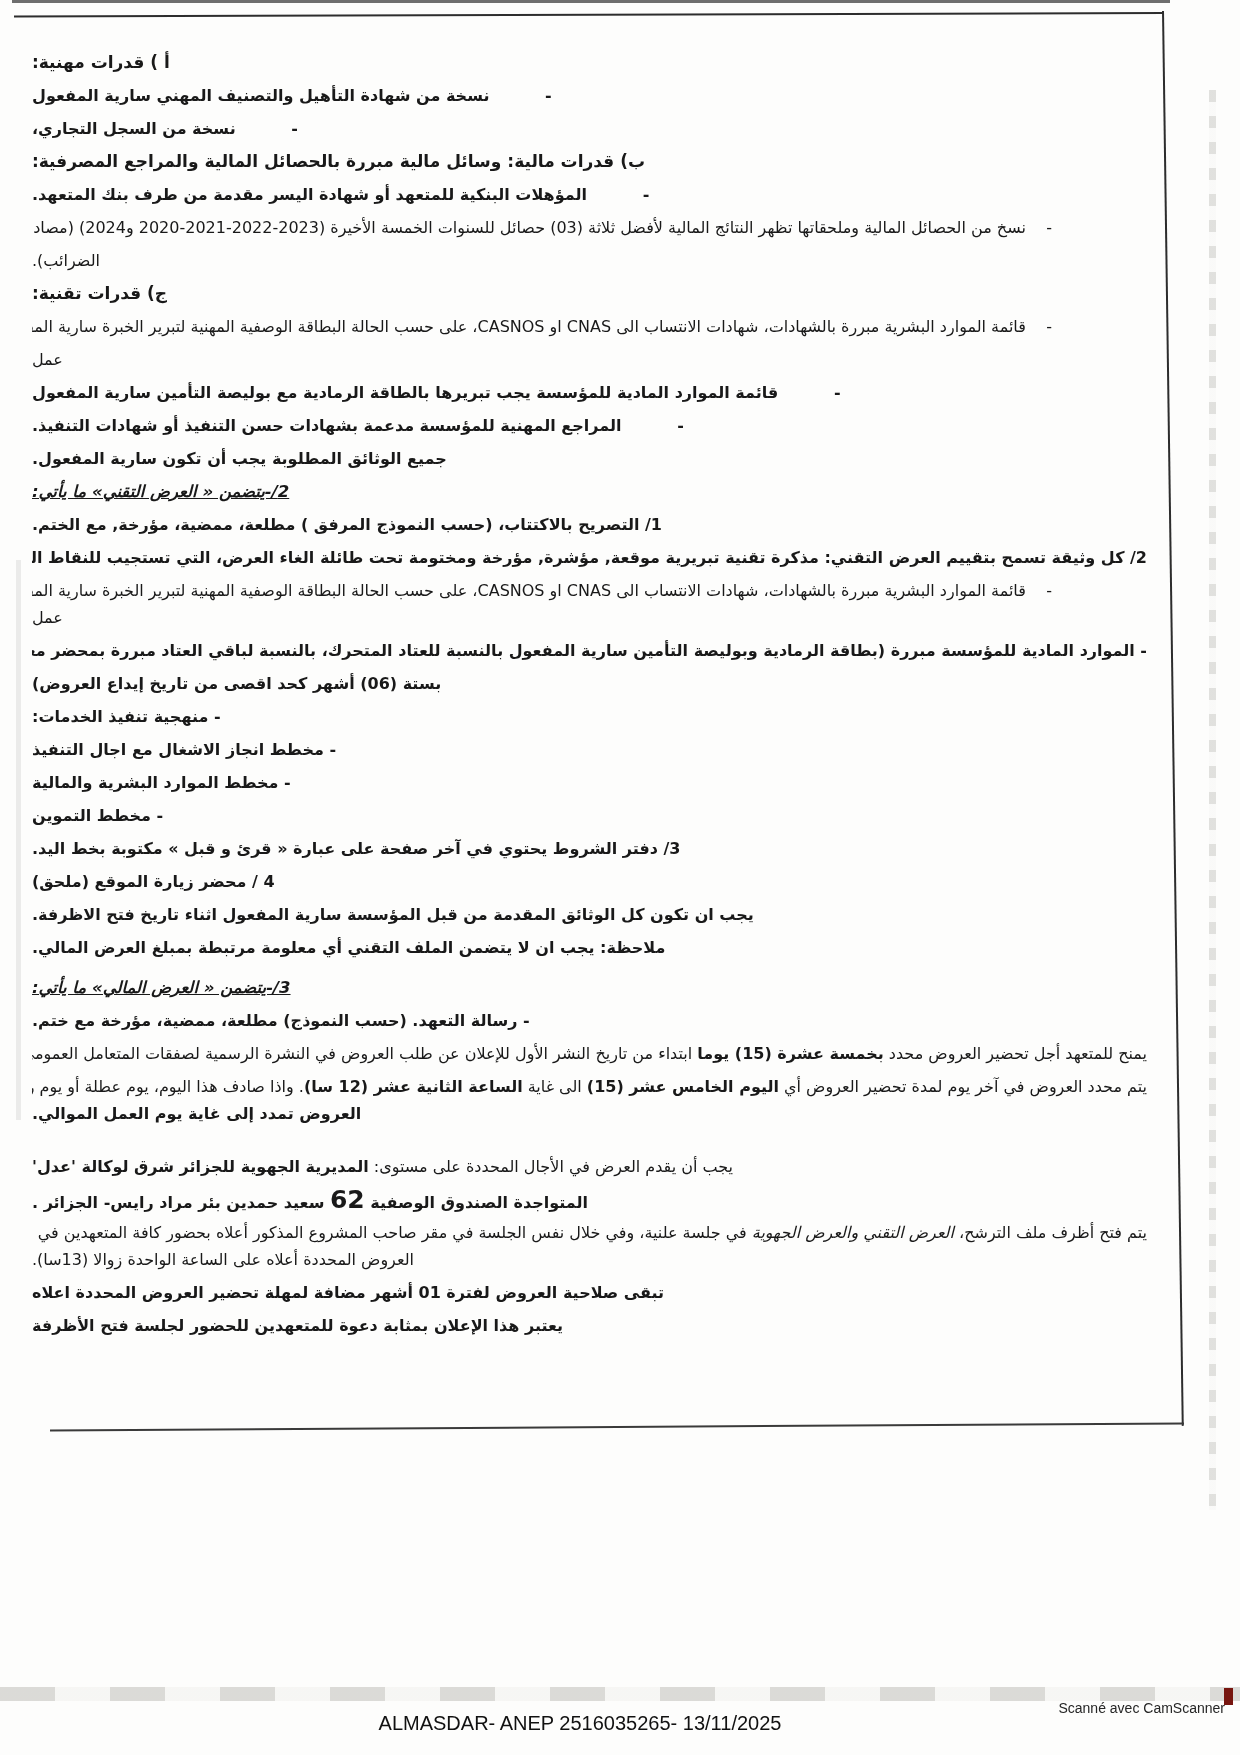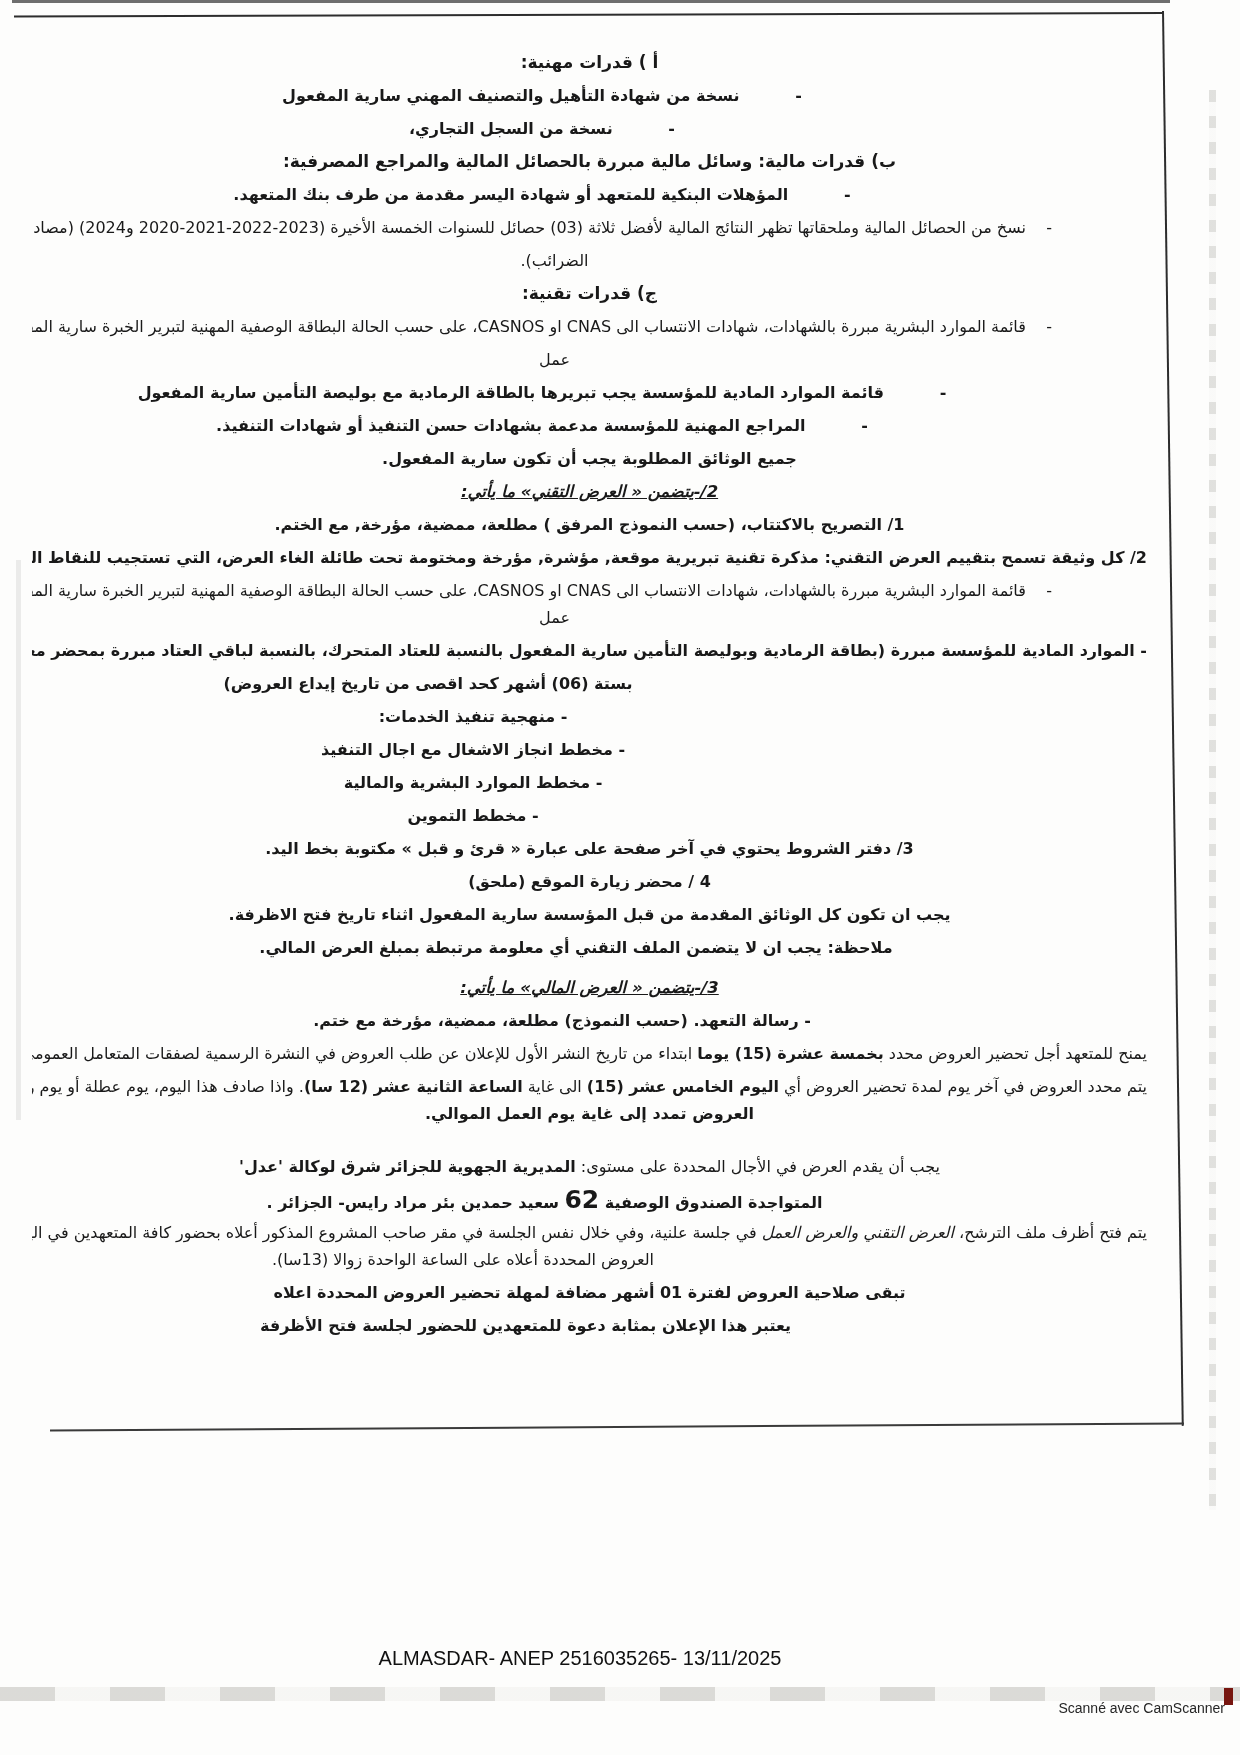--- a/index.html
+++ b/index.html
@@ -20,21 +20,21 @@
   #left-shadow{position:absolute;top:560px;left:16px;width:5px;height:560px;background:rgba(185,185,178,.25)}
   #scan-band{position:absolute;top:1687px;left:0;width:1240px;height:14px;opacity:.55;
              background:repeating-linear-gradient(90deg,rgba(150,148,140,.6) 0 55px,rgba(205,203,195,.25) 55px 110px)}
   #red-mark{position:absolute;top:1688px;left:1224px;width:9px;height:17px;background:#77150f}
 
   
   #doc-content{
     position:absolute;top:10px;left:8px;width:1149px;box-sizing:border-box;
     padding:36px 10px 0 24px;direction:rtl;color:#191919;
   }
-  .line{height:33px;line-height:33px;font-size:16px;text-align:center;white-space:nowrap}
+  .line{height:33px;line-height:33px;font-size:16px;text-align:left;white-space:nowrap}
   .b{font-weight:bold}
   .h{font-size:17px}
   .hu{font-weight:bold;font-style:italic;text-decoration:underline;font-size:16.5px}
   .bl{margin-right:95px}
   .bt{margin-right:70px}
   .bt90{margin-right:90px}
   .b2{margin-right:55px}
   .sub{margin-right:233px}
   .mid1{margin-right:323px}
   .mid2{margin-right:253px}
@@ -43,21 +43,21 @@
   .ti{text-indent:95px}
   .jfull{text-align:justify;text-align-last:justify;overflow:hidden}
   .tight{margin-top:-6px}
   .gap7{margin-top:7px}
   .gap20{margin-top:20px}
   .sb{font-weight:bold}
   .si{font-style:italic}
   .sbig{font-weight:bold;font-size:25px}
 
   
-  #anep{position:absolute;top:1647px;left:310px;width:540px;text-align:center;
+  #anep{position:absolute;top:1712px;left:310px;width:540px;text-align:center;
         font-family:"Liberation Sans",sans-serif;font-size:20px;color:#111}
   #camscanner{position:absolute;top:1700px;left:975px;width:250px;text-align:right;
         font-family:"Liberation Sans",sans-serif;font-size:14px;color:#262626}
 </style>
 </head>
 <body>
 
 <div id="top-edge"></div>
 <div id="frame-top"></div>
 <div id="frame-right"></div>
@@ -96,20 +96,20 @@
     <div class="line b"><span>4 / محضر زيارة الموقع (ملحق)</span></div>
     <div class="line b"><span>يجب ان تكون كل الوثائق المقدمة من قبل المؤسسة سارية المفعول اثناء تاريخ فتح الاظرفة.</span></div>
     <div class="line b ind20"><span>ملاحظة: يجب ان لا يتضمن الملف التقني أي معلومة مرتبطة بمبلغ العرض المالي.</span></div>
     <div class="line hu gap7"><span>3/-يتضمن « العرض المالي» ما يأتي:</span></div>
     <div class="line b b2"><span>-&nbsp;رسالة التعهد. (حسب النموذج) مطلعة، ممضية، مؤرخة مع ختم.</span></div>
     <div class="line jfull"><span>يمنح للمتعهد أجل تحضير العروض محدد </span><span class="sb">بخمسة عشرة (15) يوما</span><span> ابتداء من تاريخ النشر الأول للإعلان عن طلب العروض في النشرة الرسمية لصفقات المتعامل العمومي أو في الصحافة الوطنية.</span></div>
     <div class="line jfull"><span>يتم محدد العروض في آخر يوم لمدة تحضير العروض أي </span><span class="sb">اليوم الخامس عشر (15)</span><span> الى غاية </span><span class="sb">الساعة الثانية عشر (12 سا)</span><span>. واذا صادف هذا اليوم، يوم عطلة أو يوم راحة قانونية فإن مدة تحضير</span></div>
     <div class="line b tight"><span>العروض تمدد إلى غاية يوم العمل الموالي.</span></div>
     <div class="line gap20"><span>يجب أن يقدم العرض في الأجال المحددة على مستوى: </span><span class="sb">المديرية الجهوية للجزائر شرق لوكالة 'عدل'</span></div>
     <div class="line bt90"><span class="sb">المتواجدة الصندوق الوصفية </span><span class="sbig">62</span><span class="sb"> سعيد حمدين بئر مراد رايس- الجزائر .</span></div>
-    <div class="line jfull"><span>يتم فتح أظرف ملف الترشح، </span><span class="si">العرض التقني والعرض العمل</span><span> في جلسة علنية، وفي خلال نفس الجلسة في مقر صاحب المشروع المذكور أعلاه بحضور كافة المتعهدين في اليوم الموافق لتاريخ إيداع</span></div>
+    <div class="line jfull"><span>يتم فتح أظرف ملف الترشح، </span><span class="si">العرض التقني والعرض الجهوية</span><span> في جلسة علنية، وفي خلال نفس الجلسة في مقر صاحب المشروع المذكور أعلاه بحضور كافة المتعهدين في اليوم الموافق لتاريخ إيداع</span></div>
     <div class="line mid2 tight"><span>العروض المحددة أعلاه على الساعة الواحدة زوالا  (13سا).</span></div>
     <div class="line b"><span>تبقى صلاحية العروض لفترة 01 أشهر مضافة لمهلة تحضير العروض المحددة اعلاه</span></div>
     <div class="line b ind125"><span>يعتبر هذا الإعلان بمثابة دعوة للمتعهدين للحضور لجلسة فتح الأظرفة</span></div>
   </div>
 
 <div id="anep">ALMASDAR- ANEP 2516035265- 13/11/2025</div>
 <div id="camscanner">Scanné avec CamScanner</div>
 
 </body></html>

